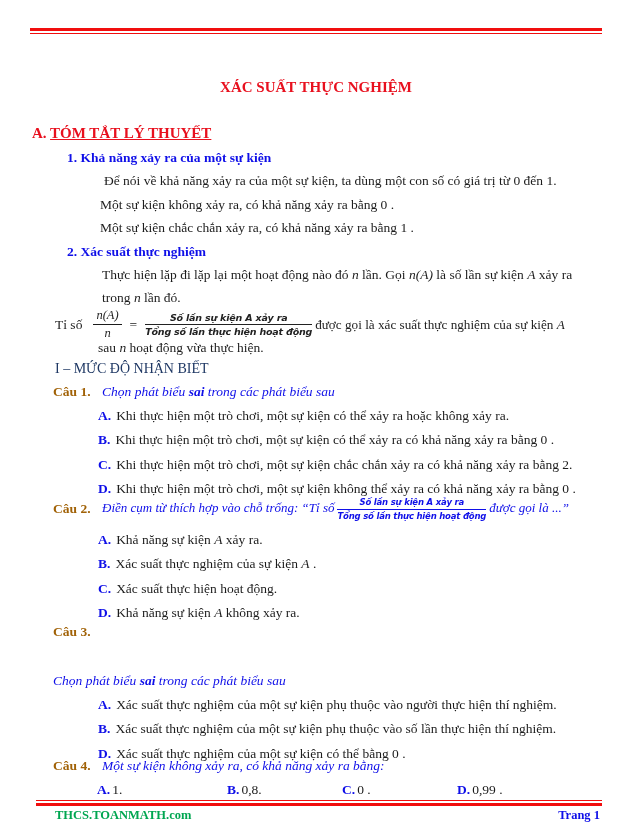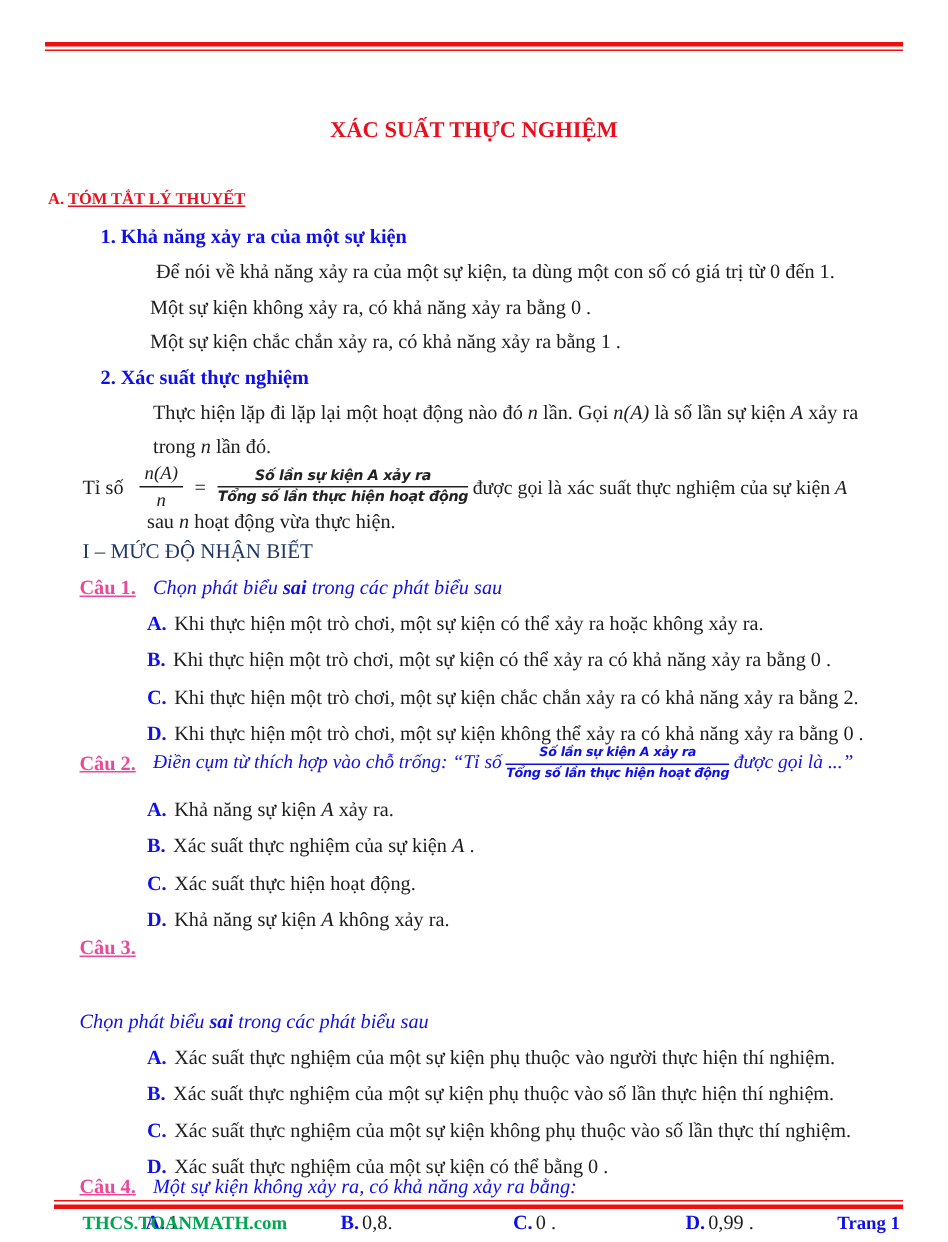--- a/index.html
+++ b/index.html
@@ -1,21 +1,21 @@
 <!DOCTYPE html>
 <html><head>
 <meta charset="utf-8">
 <style>
   html,body{margin:0;padding:0;background:#ffffff;}
   .page{position:relative;width:632px;height:828px;background:#fff;overflow:hidden;
         font-family:"Liberation Serif","DejaVu Serif",serif;font-size:13.5px;color:#1c1c1c;}
   
   .rule-top{margin:28px 30px 0 30px;height:2px;border-top:3px solid #f10e0e;border-bottom:1px solid #f10e0e;}
   .doc-title{margin-top:44px;line-height:18px;text-align:center;font-weight:bold;font-size:15px;color:#e8101e;}
-  .sec-head{margin:27px 0 0 32px;line-height:20px;font-weight:bold;font-size:11px;color:#e8101e;}
+  .sec-head{margin:27px 0 0 32px;line-height:20px;font-weight:bold;font-size:15px;color:#e8101e;}
   .sec-head.b{margin-top:3px;}
   .sec-head .u{text-decoration:underline;}
   .sub-head{margin-left:67px;line-height:23px;font-weight:bold;color:#0f0fe8;}
   .sub-head.s1{margin-top:3px;}
   .tline{margin-left:100px;line-height:23.5px;}
   .tline.first{margin-left:104px;}
   .para{margin-left:102px;max-width:494px;line-height:23.5px;}
   .mi{font-style:italic;}
   .formula{display:flex;align-items:center;height:38px;margin:-4px 0 0 55px;white-space:nowrap;}
   .f-eq{margin:0 5px;}
@@ -24,21 +24,21 @@
   .frac{display:inline-block;vertical-align:middle;text-align:center;line-height:1.2;margin:0 3px;}
   .frac .fnum{display:block;border-bottom:1px solid currentColor;padding:0 3px 1px 3px;}
   .frac .fden{display:block;padding-top:1px;}
   .lhsfrac{font-style:italic;font-size:12.5px;color:#1c1c1c;}
   .mathtext{font-family:"DejaVu Sans",sans-serif;font-style:italic;font-weight:bold;
             font-size:9.5px;letter-spacing:-0.2px;color:#222;}
   .mathtext.blue{color:#0f0fe8;font-size:8.5px;}
   .tail{margin:-5px 0 0 98px;line-height:18px;}
   .level{margin:1px 0 0 55px;line-height:22px;font-size:14px;color:#1f3864;}
   .q{display:flex;margin-left:53px;line-height:24px;}
-  .q .qlabel{flex:0 0 49px;font-weight:bold;color:#ec4899;text-decoration:underline;}
+  .q .qlabel{flex:0 0 49px;font-weight:bold;color:#a16207;}
   .q .qtext{color:#0f0fe8;font-style:italic;}
   .q.q2{align-items:center;height:38px;margin-top:-12px;}
   .q.q2 .qtext{font-size:13px;white-space:nowrap;}
   .q.q3{margin-top:-6px;flex-direction:column;}
   .q.q4{margin-top:-12px;}
   .opt{margin-left:98px;line-height:24.5px;}
   .opt .letter,.optcell .letter{font-weight:bold;color:#0f0fe8;margin-right:5px;}
   .optrow{display:flex;margin-left:97px;line-height:24px;}
   .optcell{display:inline-block;}
   .optcell .letter{margin-right:2px;}
@@ -108,21 +108,20 @@
   <div class="opt"><span class="letter">B.</span><span>Xác suất thực nghiệm của sự kiện </span><span class="mi">A</span><span> .</span></div>
   <div class="opt"><span class="letter">C.</span><span>Xác suất thực hiện hoạt động.</span><span class="mi"></span><span></span></div>
   <div class="opt"><span class="letter">D.</span><span>Khả năng sự kiện </span><span class="mi">A</span><span> không xảy ra.</span></div>
 
   <div class="q q3">
     <span class="qlabel">Câu 3.</span>
     <span class="qtext"><span>Chọn phát biểu </span><b>sai</b><span> trong các phát biểu sau</span></span>
   </div>
   <div class="opt"><span class="letter">A.</span><span>Xác suất thực nghiệm của một sự kiện phụ thuộc vào người thực hiện thí nghiệm.</span><span class="mi"></span><span></span></div>
   <div class="opt"><span class="letter">B.</span><span>Xác suất thực nghiệm của một sự kiện phụ thuộc vào số lần thực hiện thí nghiệm.</span><span class="mi"></span><span></span></div>
-  <div class="opt"><span class="letter">C.</span><span>Xác suất thực nghiệm của một sự kiện không phụ thuộc vào số lần thực thí nghiệm.</span><span class="mi"></span><span></span></div>
   <div class="opt"><span class="letter">D.</span><span>Xác suất thực nghiệm của một sự kiện có thể bằng 0 .</span><span class="mi"></span><span></span></div>
 
   <div class="q q4">
     <span class="qlabel">Câu 4.</span>
     <span class="qtext"><span>Một sự kiện không xảy ra, có khả năng xảy ra bằng:</span><b></b><span></span></span>
   </div>
   <div class="optrow">
     <span class="optcell c1"><span class="letter">A.</span><span>1.</span></span>
     <span class="optcell c2"><span class="letter">B.</span><span>0,8.</span></span>
     <span class="optcell c3"><span class="letter">C.</span><span>0 .</span></span>

